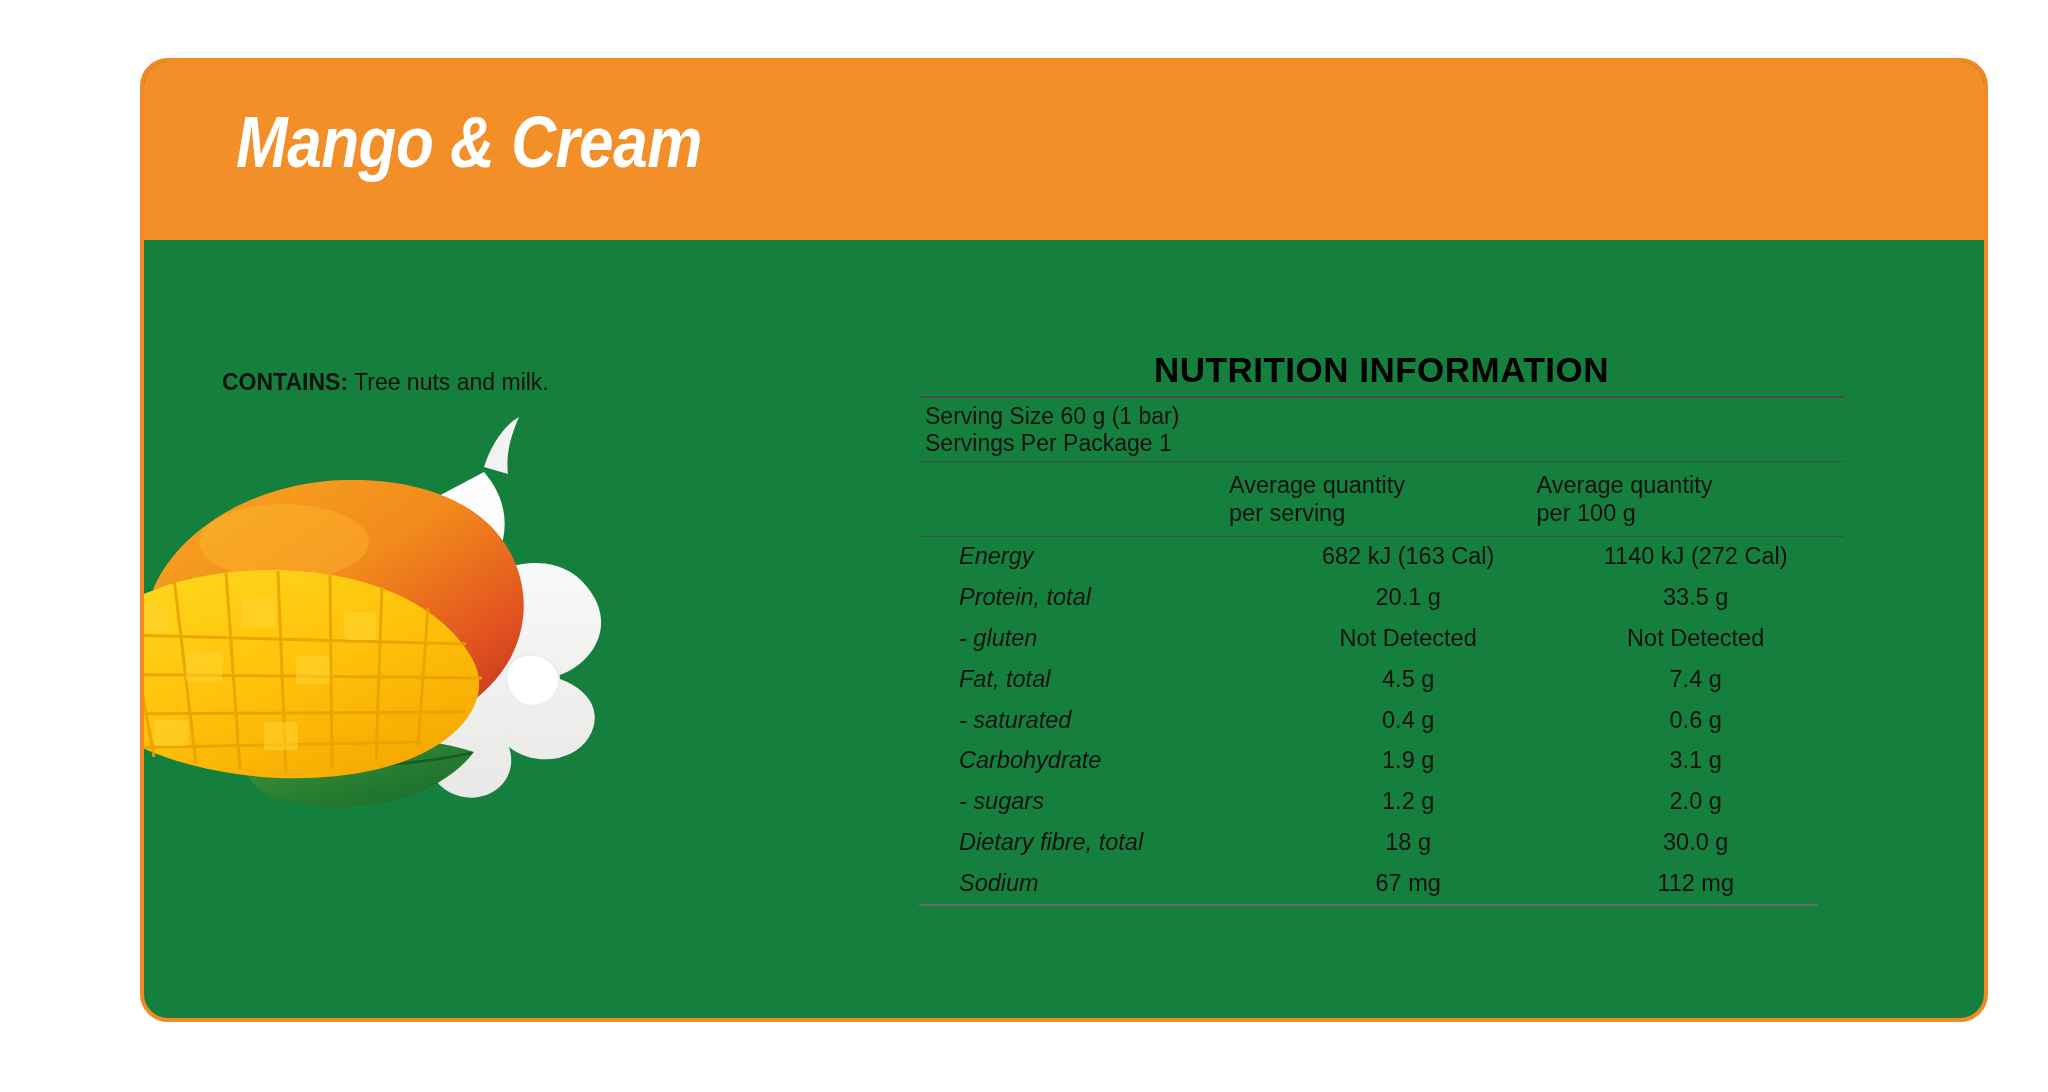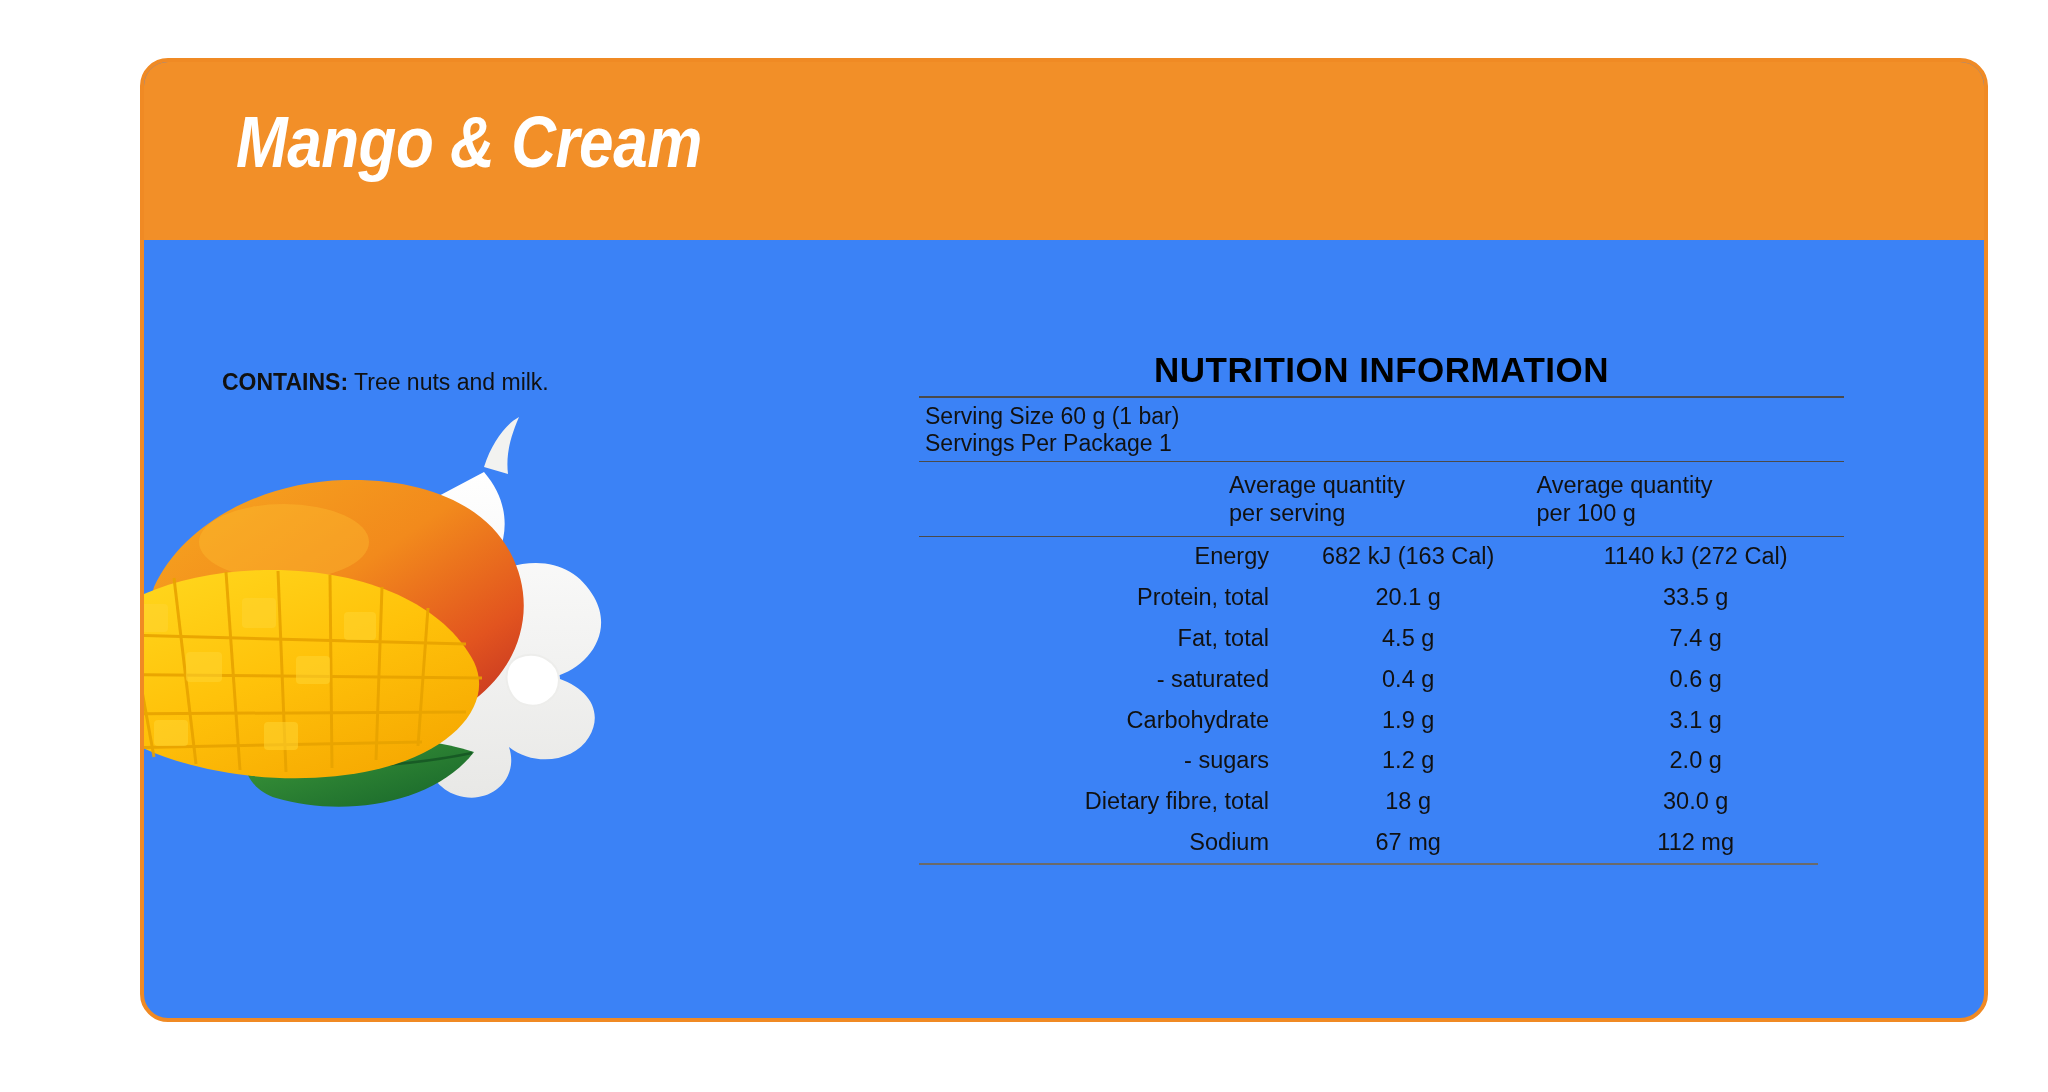--- a/index.html
+++ b/index.html
@@ -18,21 +18,21 @@
   
   .card {
     position: absolute;
     left: 140px;
     top: 58px;
     width: 1848px;
     height: 964px;
     box-sizing: border-box;
     border: 4px solid #f08a24;
     border-radius: 28px;
-    background: #3b82f6;
+    background: #15803d;
     overflow: hidden;
   }
 
   .card-header {
     position: absolute;
     left: 0;
     top: 0;
     width: 100%;
     height: 178px;
     background: #f28f28;
@@ -134,23 +134,24 @@
     padding: 10px 0 8px 0;
     line-height: 1.18;
     vertical-align: top;
   }
   table.nut th.spacer { width: 310px; }
   table.nut td {
     padding: 7.5px 0;
     line-height: 1.1;
   }
   table.nut td.label {
-    text-align: right;
+    text-align: left;
     padding-left: 40px;
     width: 310px;
+    font-style: italic;
   }
   table.nut td.val {
     text-align: center;
   }
   .hdr-sub { display: block; }
 </style>
 </head>
 <body>
 
 <div class="card">
@@ -270,20 +271,25 @@
           <td class="label">Energy</td>
           <td class="val">682 kJ (163 Cal)</td>
           <td class="val">1140 kJ (272 Cal)</td>
         </tr>
         <tr>
           <td class="label">Protein, total</td>
           <td class="val">20.1 g</td>
           <td class="val">33.5 g</td>
         </tr>
         <tr>
+          <td class="label">- gluten</td>
+          <td class="val">Not Detected</td>
+          <td class="val">Not Detected</td>
+        </tr>
+        <tr>
           <td class="label">Fat, total</td>
           <td class="val">4.5 g</td>
           <td class="val">7.4 g</td>
         </tr>
         <tr>
           <td class="label">- saturated</td>
           <td class="val">0.4 g</td>
           <td class="val">0.6 g</td>
         </tr>
         <tr>

